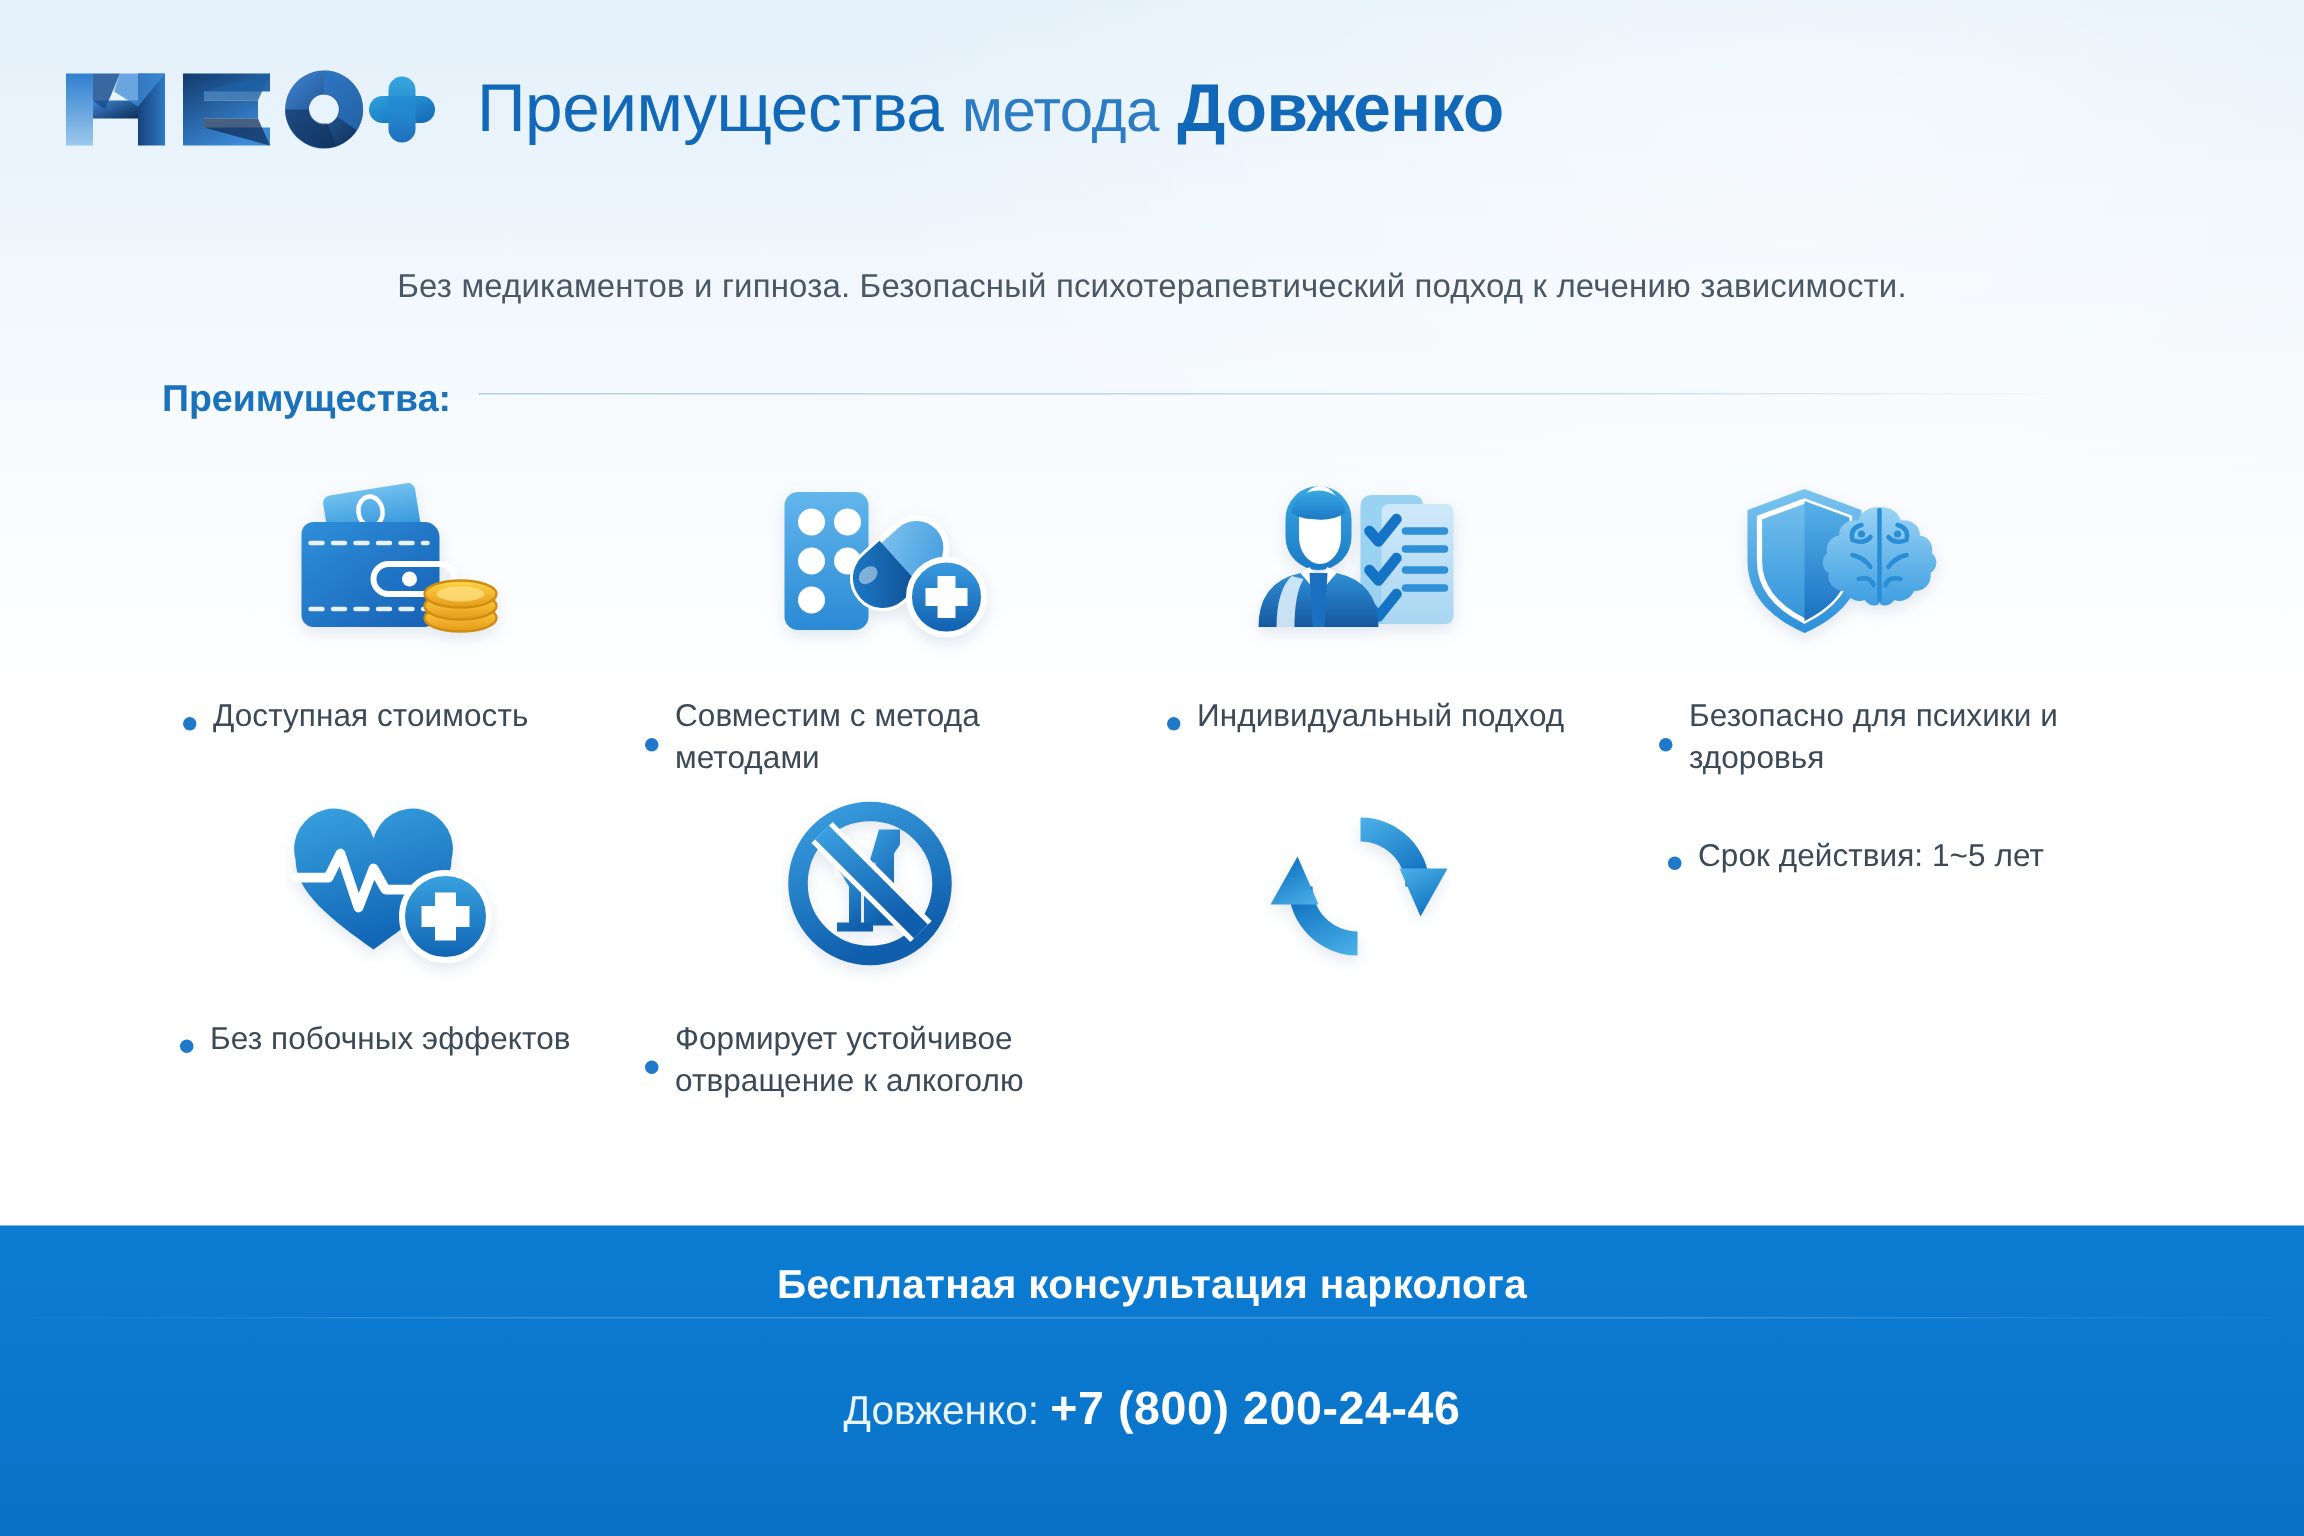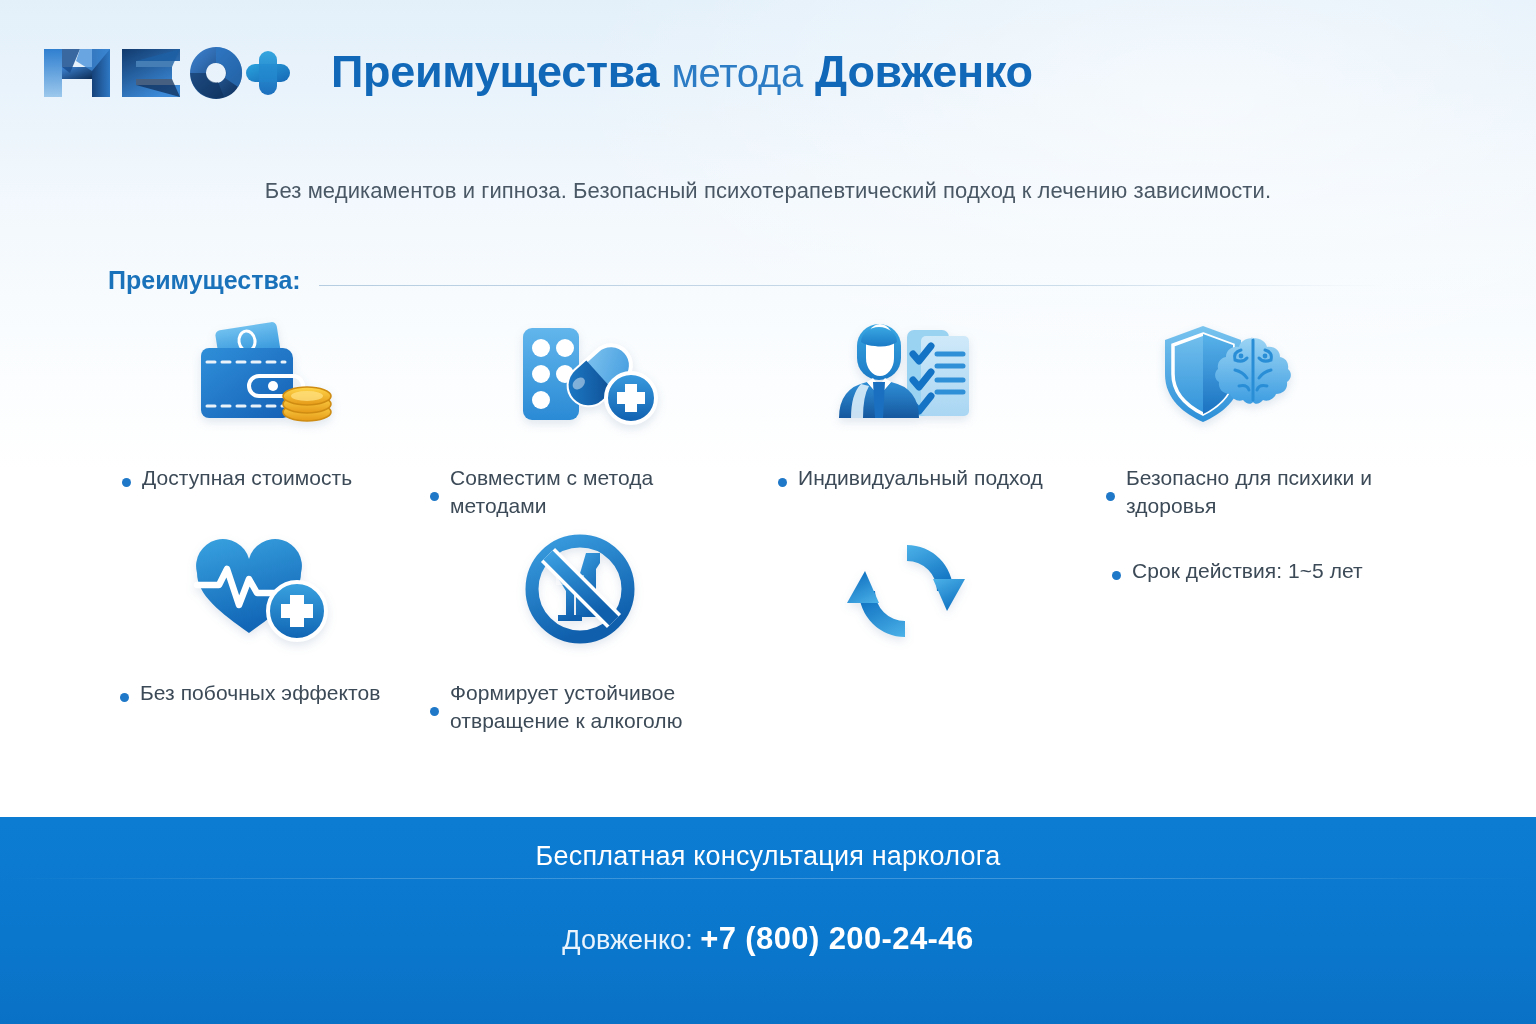--- a/index.html
+++ b/index.html
@@ -53,43 +53,43 @@
   .logo svg { display: block; }
 
   .title {
     font-size: 45px;
     letter-spacing: -0.3px;
     white-space: nowrap;
     color: #1268b8;
     line-height: 1;
     padding-bottom: 4px;
   }
-  .title .b1 { font-weight: bold; color: #1268b8; margin-left: 13px; }
+  .title .b1 { font-weight: normal; color: #1268b8; }
   .title .mid { font-weight: normal; color: #2b7cc4; font-size: 40px; }
   .title .b2 { font-weight: bold; color: #1268b8; }
 
   
   .subtitle {
     position: absolute;
     left: 0; top: 178px;
     width: 1536px;
     text-align: center;
     font-size: 22px;
     color: #4a5866;
     letter-spacing: 0.1px;
     z-index: 3;
   }
 
   
   .section-head {
     position: absolute;
-    left: 108px; top: 266px;
+    left: 108px; top: 252px;
     width: 1280px;
     display: flex;
-    align-items: center;
+    align-items: flex-start;
     gap: 18px;
     z-index: 3;
   }
   .section-label {
     font-size: 25px;
     font-weight: bold;
     color: #1a72bb;
     white-space: nowrap;
   }
   .section-rule {
@@ -163,21 +163,21 @@
     width: 1536px;
     height: 1px;
     background: linear-gradient(90deg, rgba(255,255,255,0) 0%, rgba(255,255,255,0.20) 25%, rgba(255,255,255,0.22) 72%, rgba(255,255,255,0) 100%);
   }
   .footer-title {
     position: absolute;
     left: 0; top: 24px;
     width: 1536px;
     text-align: center;
     font-size: 27px;
-    font-weight: normal;
+    font-weight: bold;
     color: #ffffff;
     letter-spacing: 0.2px;
   }
   .footer-phone {
     position: absolute;
     left: 0; top: 104px;
     width: 1536px;
     text-align: center;
     color: #ffffff;
     font-size: 27px;

